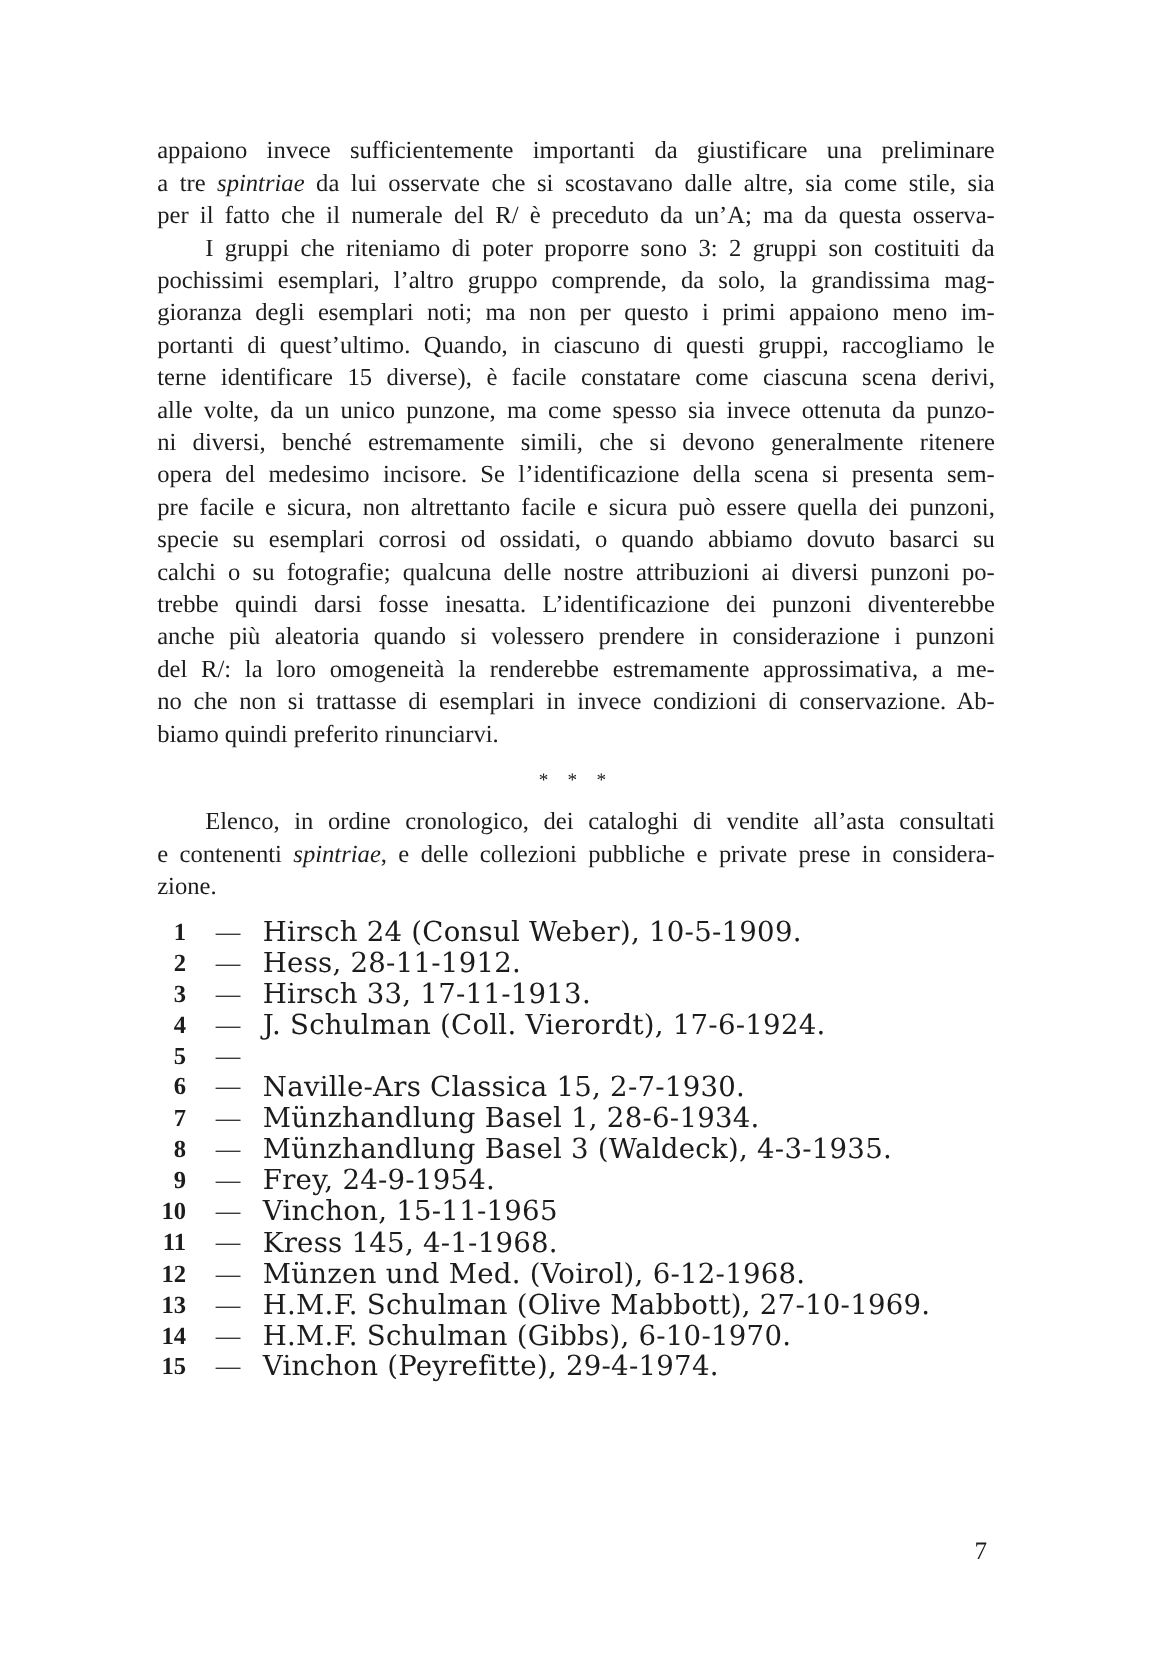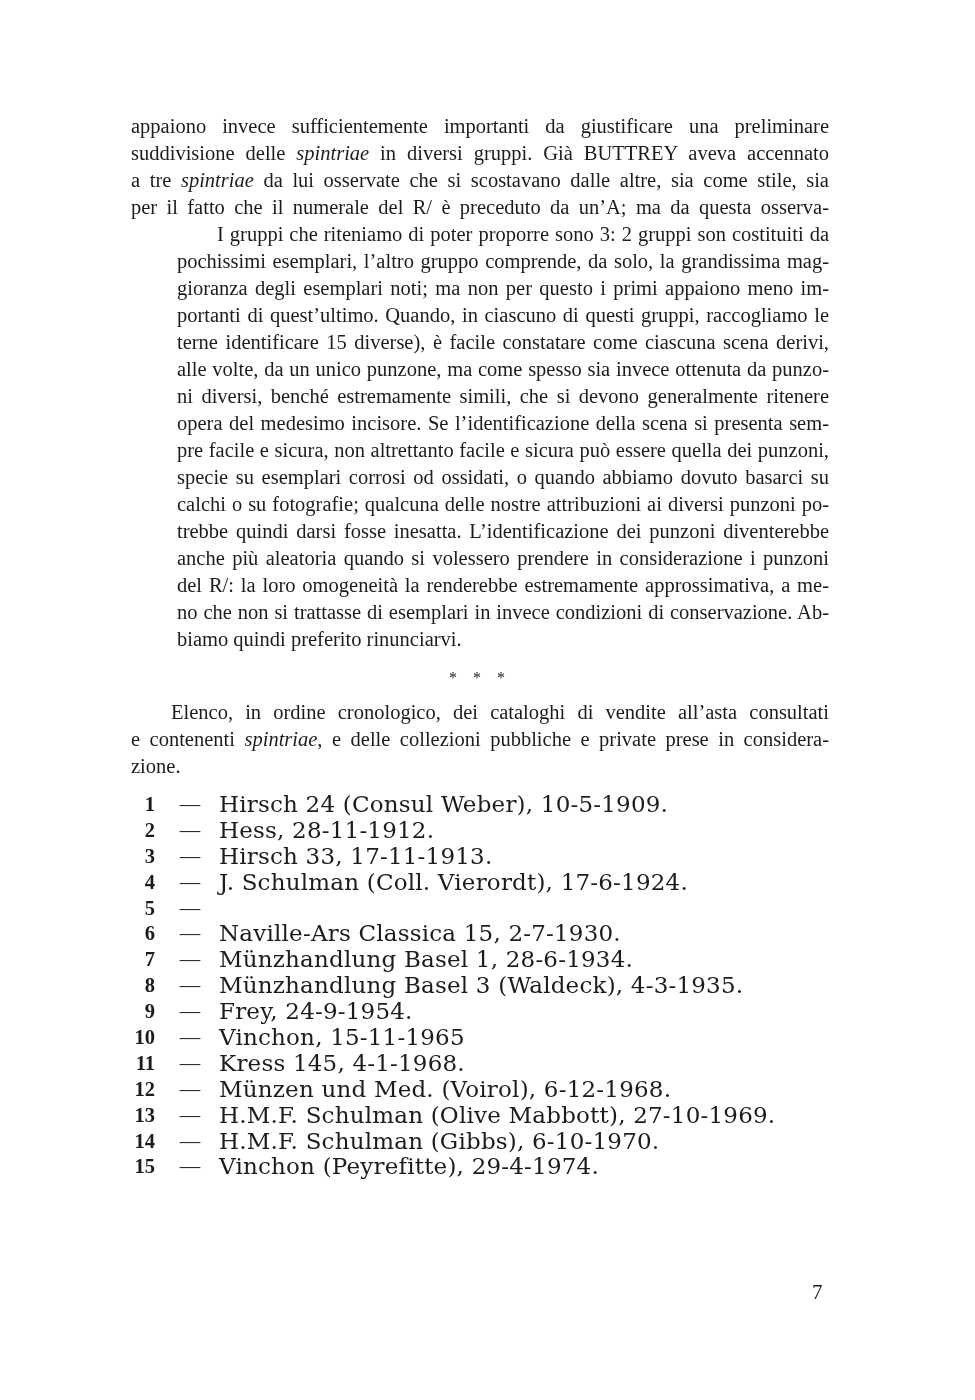--- a/index.html
+++ b/index.html
@@ -20,21 +20,21 @@
       margin: 0;
       font-size: 20.5px;
       line-height: 27px;
       text-align: justify;
       text-align-last: left;
     }
     .para .line { display: block; text-align: justify; text-align-last: justify; white-space: nowrap; }
     .para .line.last { text-align-last: left; }
     .indent-first { padding-left: 40px; }
     .p1 { margin-top: 0; }
-    .p2 { margin-top: 0; margin-left: 46px; }
+    .p2 { margin-top: 0; }
     .stars {
       text-align: center;
       font-size: 16px;
       letter-spacing: 6px;
       margin-top: 16px;
       margin-bottom: 10px;
       height: 20px;
     }
     .p3 { margin-top: 0; }
     .catalog {
@@ -66,21 +66,20 @@
       font-size: 21px;
     }
     em { font-style: italic; }
   </style>
 </head>
 <body>
 
 <div class="page">
   <p class="para p1">
       <span class="line">appaiono invece sufficientemente importanti da giustificare una preliminare</span>
-      <span class="line">suddivisione delle <em>spintriae</em> in diversi gruppi. Già BUTTREY aveva accennato</span>
       <span class="line">a tre <em>spintriae</em> da lui osservate che si scostavano dalle altre, sia come stile, sia</span>
       <span class="line">per il fatto che il numerale del R/ è preceduto da un’A; ma da questa osserva-</span>
     </p>
   <p class="para p2">
       <span class="line indent-first">I gruppi che riteniamo di poter proporre sono 3: 2 gruppi son costituiti da</span>
       <span class="line">pochissimi esemplari, l’altro gruppo comprende, da solo, la grandissima mag-</span>
       <span class="line">gioranza degli esemplari noti; ma non per questo i primi appaiono meno im-</span>
       <span class="line">portanti di quest’ultimo. Quando, in ciascuno di questi gruppi, raccogliamo le</span>
       <span class="line">terne identificare 15 diverse), è facile constatare come ciascuna scena derivi,</span>
       <span class="line">alle volte, da un unico punzone, ma come spesso sia invece ottenuta da punzo-</span>

